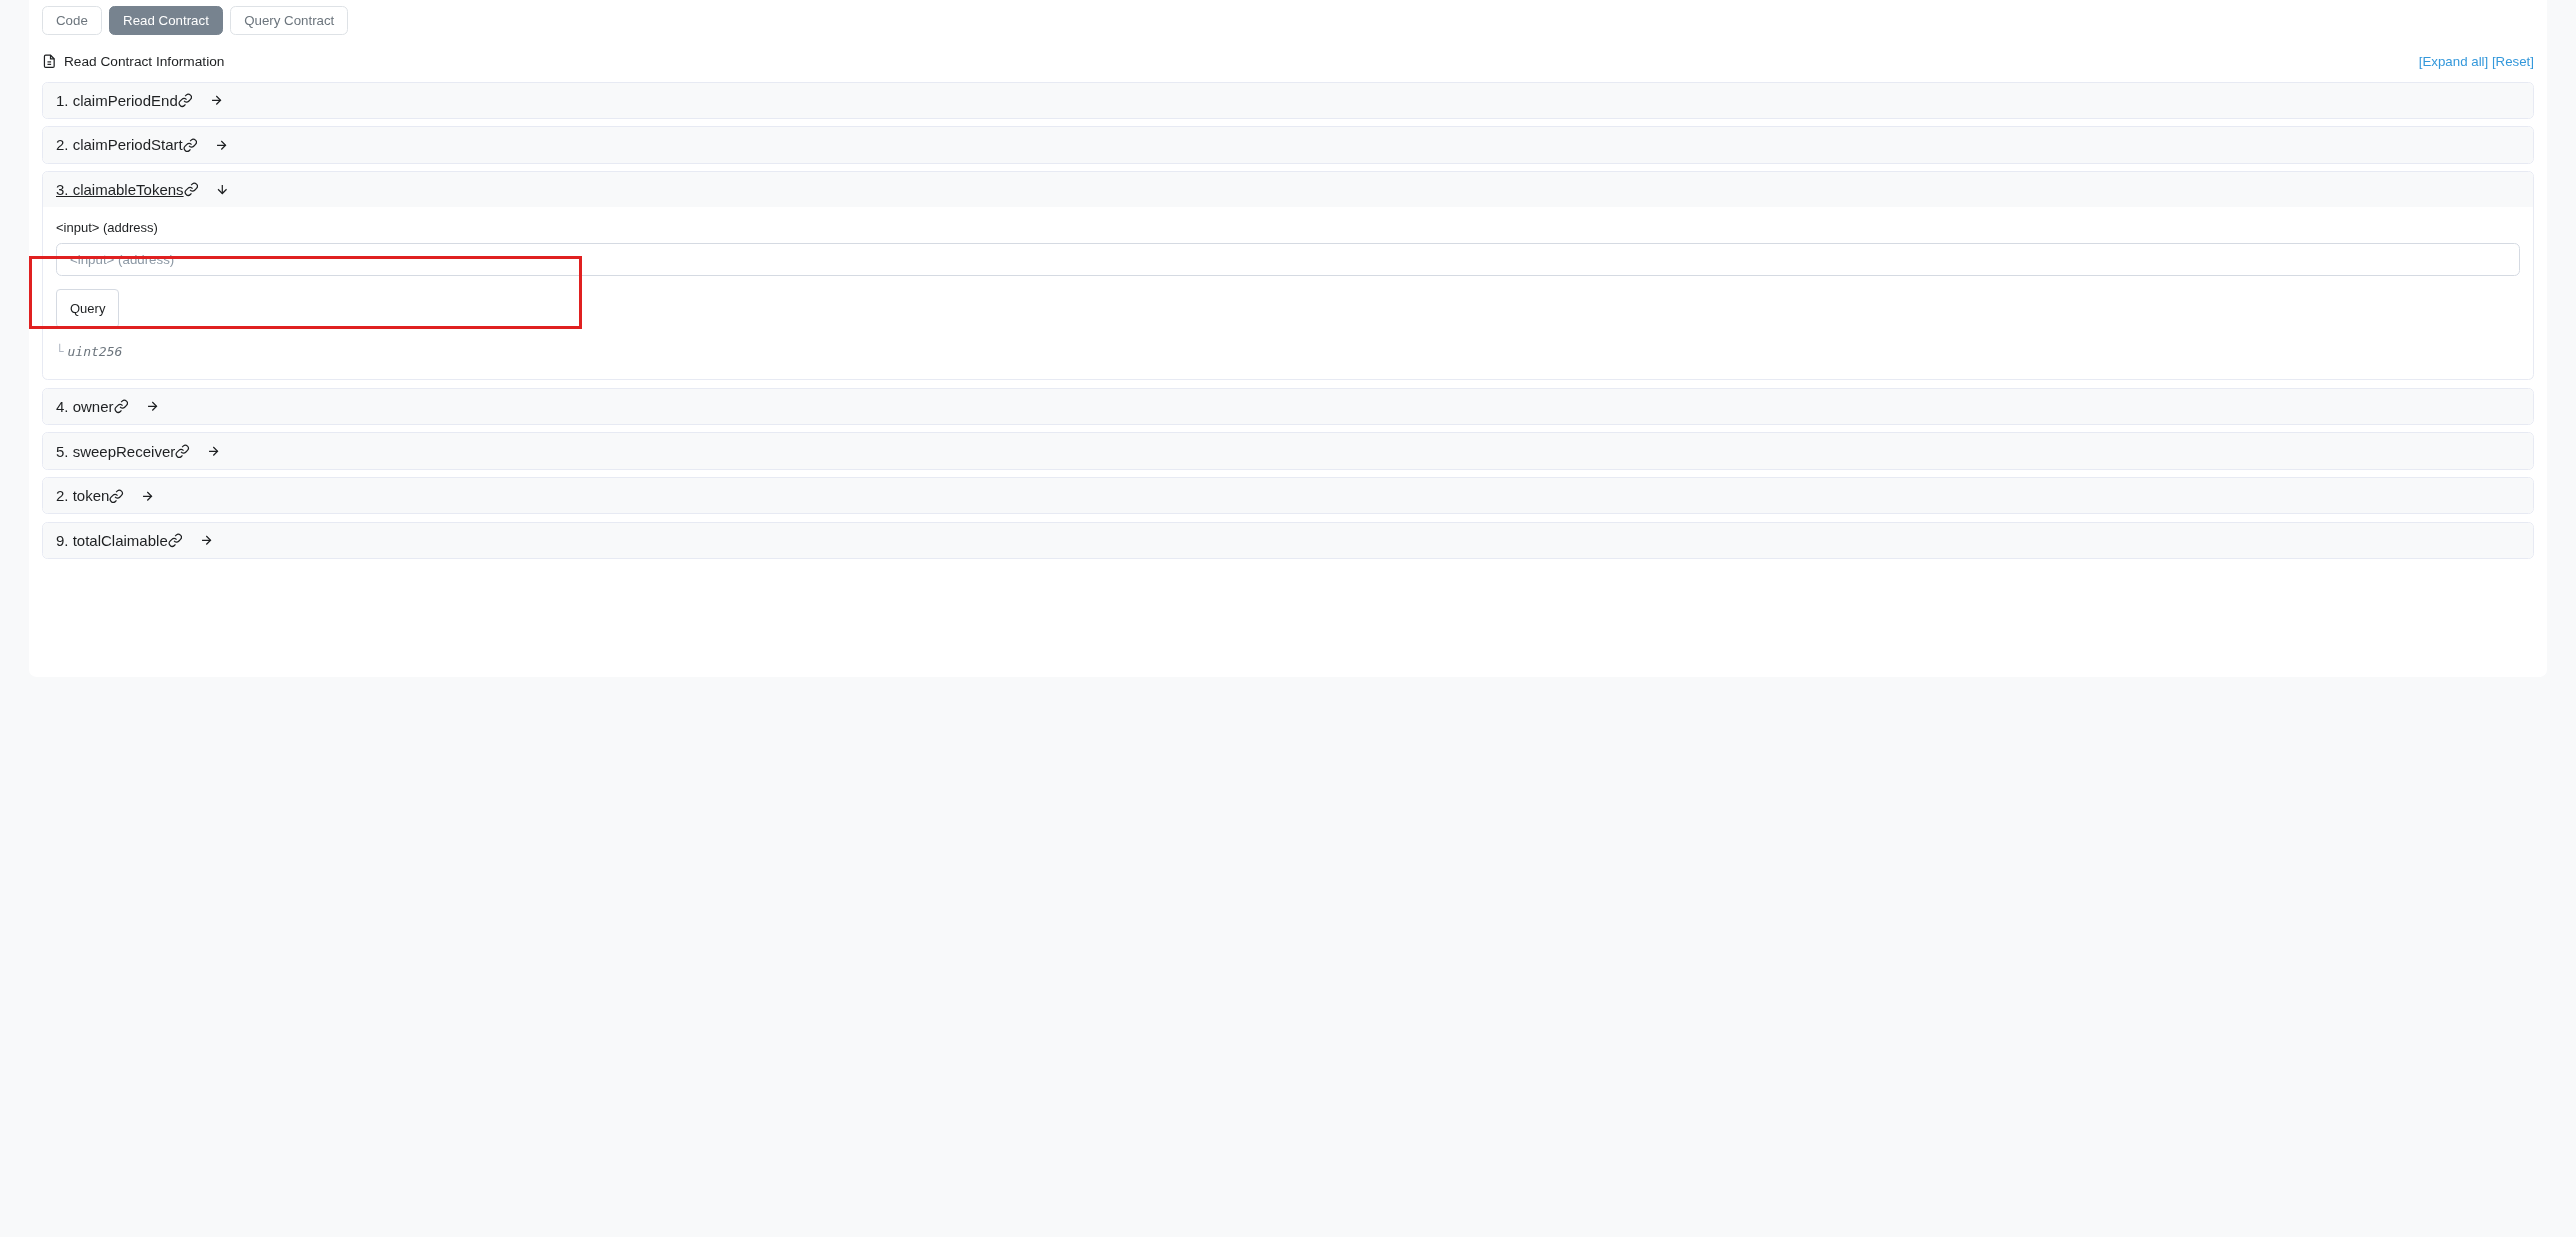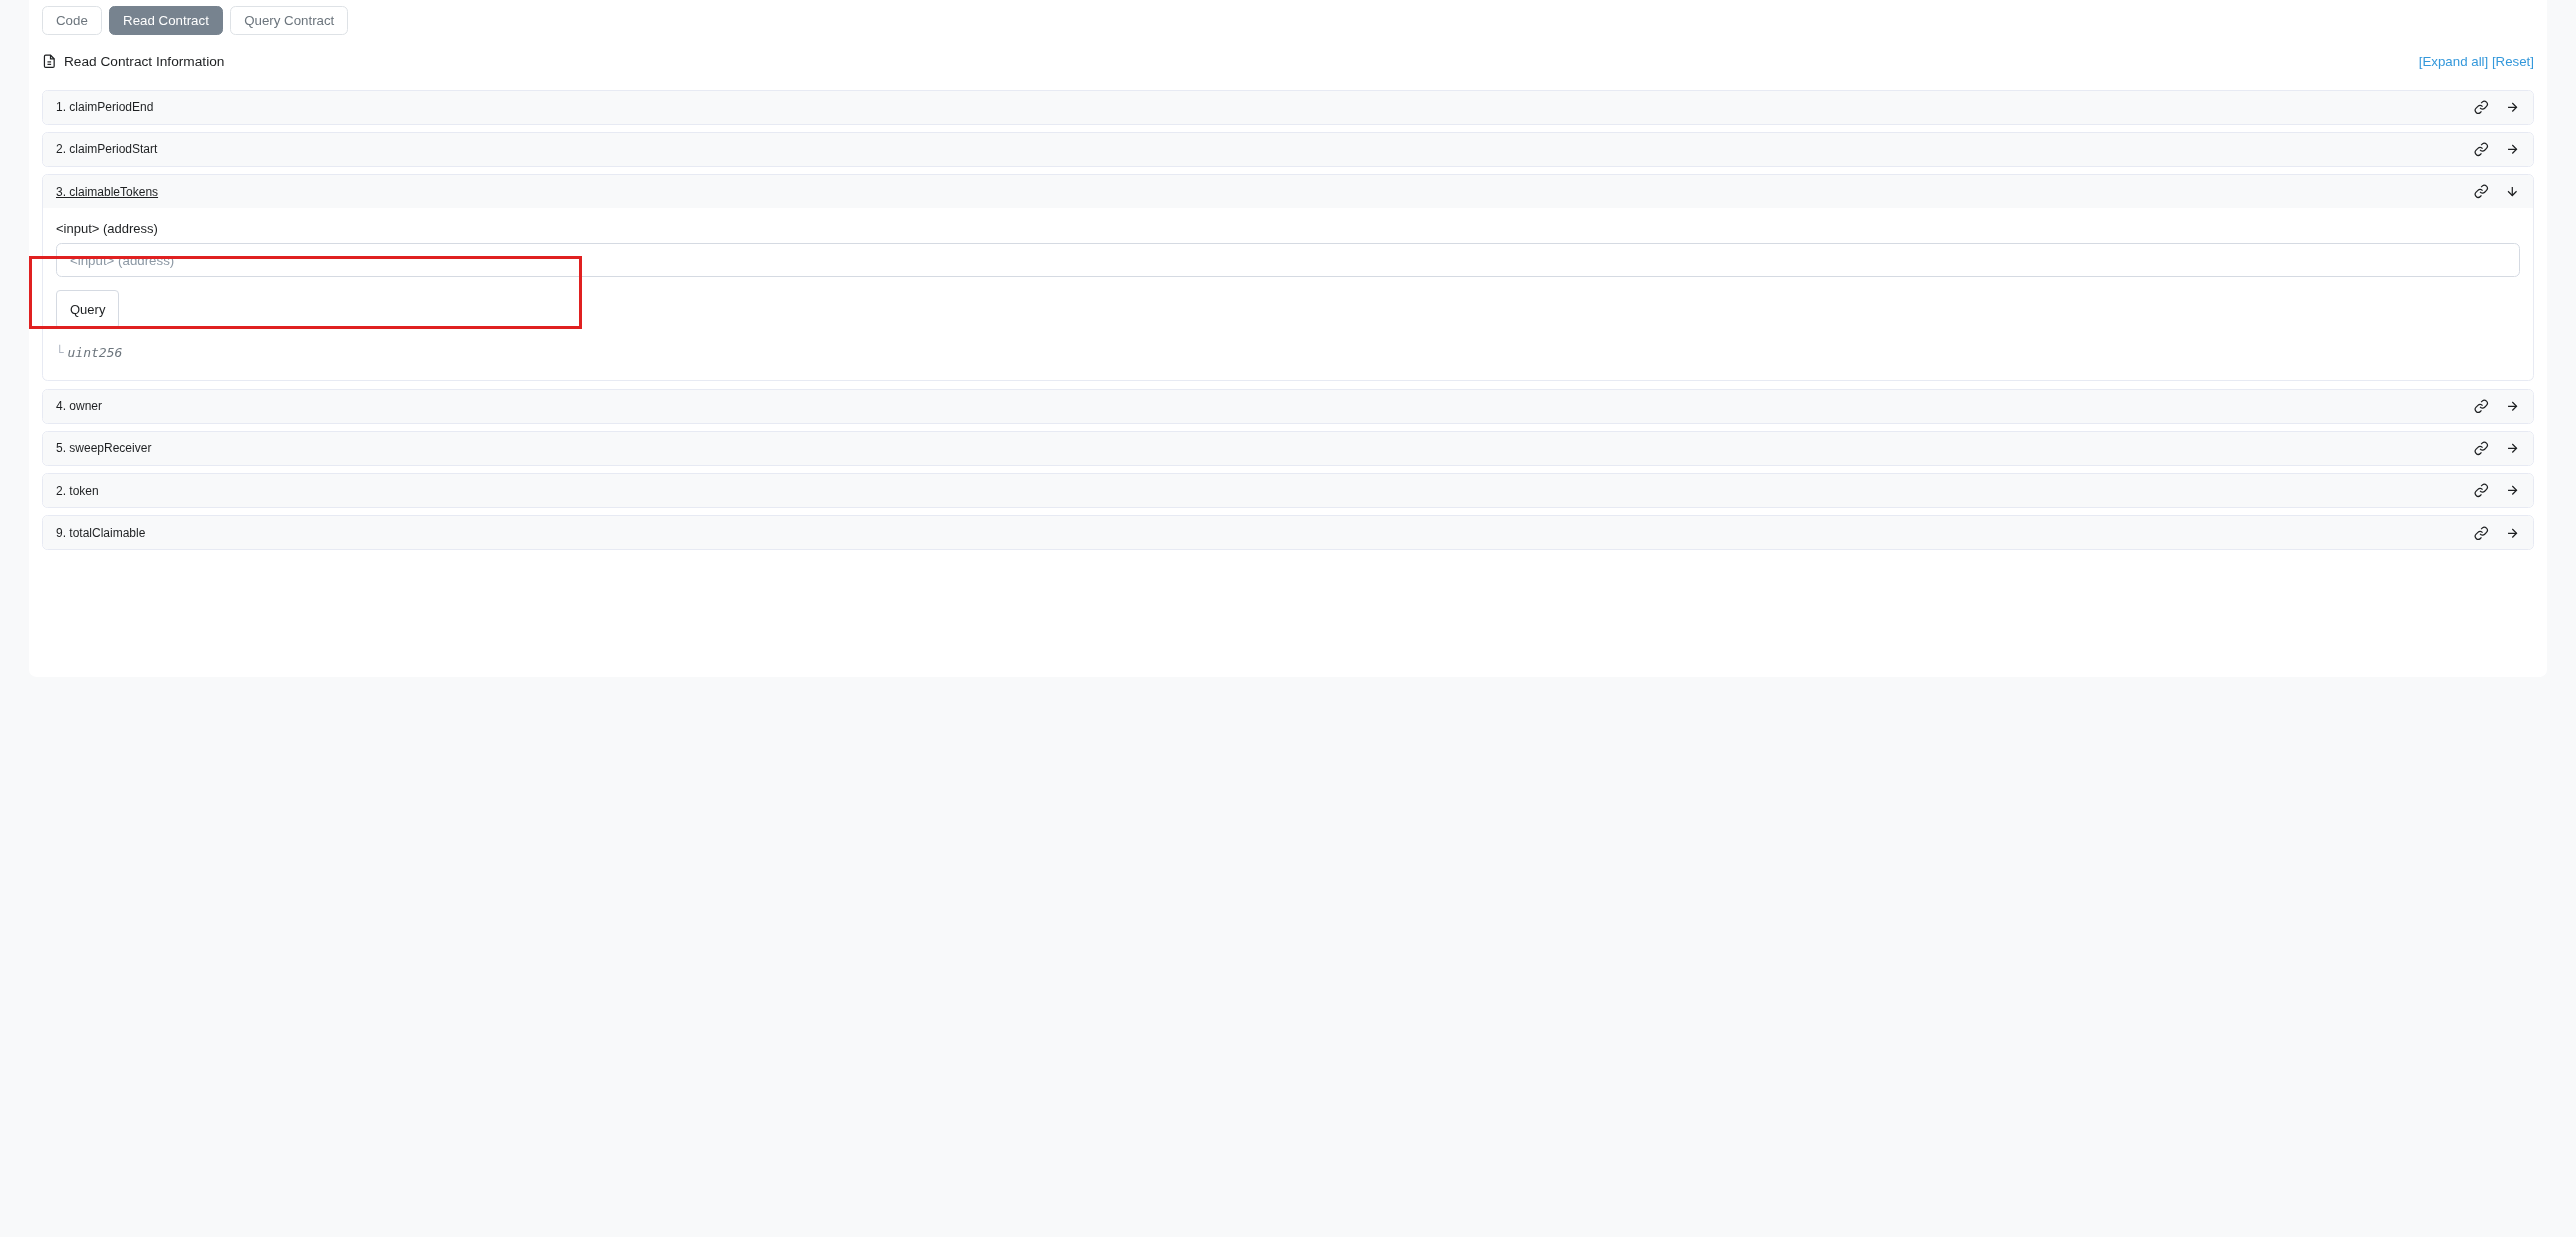--- a/index.html
+++ b/index.html
@@ -33,21 +33,21 @@
   }
   .tab-btn.active {
     background: #77838f;
     color: #ffffff;
     border-color: #77838f;
   }
   .header-row {
     display: flex;
     justify-content: space-between;
     align-items: center;
-    margin-bottom: 21px;
+    margin-bottom: 13px;
     gap: 40px;
   }
   .header-left {
     display: flex;
     align-items: center;
     gap: 7.3px;
     font-size: 13.7px;
     color: #1e2022;
   }
   .header-links a {
@@ -59,24 +59,23 @@
   .fn-card {
     border: 0.9px solid #e7eaf3;
     border-radius: 5.5px;
     background: #fff;
     overflow: hidden;
   }
   .fn-header {
     background: #f8f9fa;
     padding: 9.2px 13px;
     display: flex;
-    justify-content: space-between;
     align-items: center;
     cursor: pointer;
-    font-size: 12px;
+    font-size: 15px;
   }
   .fn-title { color: #1e2022; }
   .fn-title.underlined { text-decoration: underline; }
   .fn-icons { display: flex; align-items: center; gap: 16.5px; color: #1e2022; }
   .fn-body { padding: 13px 13px 20px 13px; position: relative; }
   .input-label { font-size: 13px; color: #1e2022; margin-bottom: 7.3px; }
   .text-input {
     width: 100%;
     border: 0.9px solid #d5dae2;
     border-radius: 5.5px;

